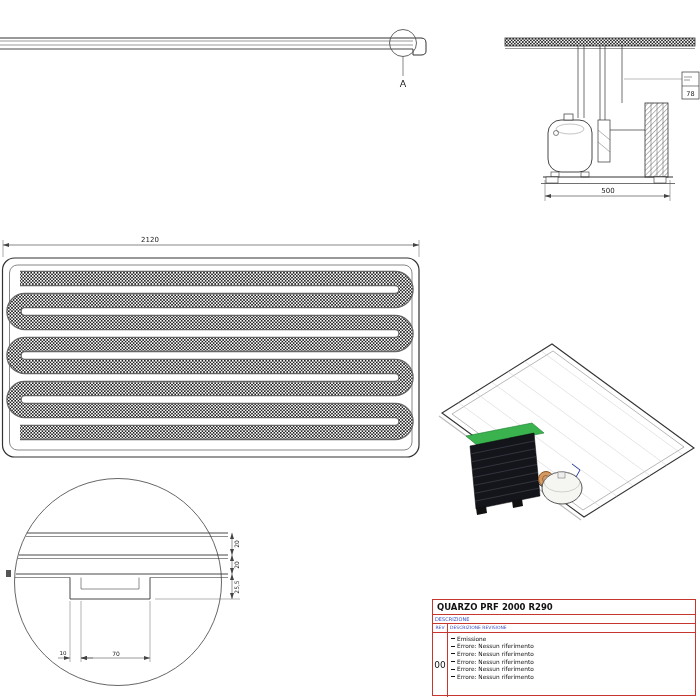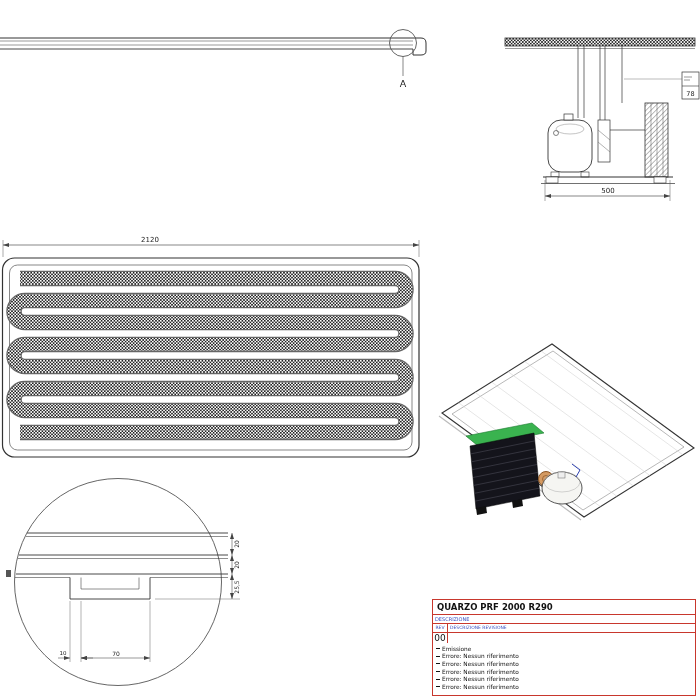--- a/index.html
+++ b/index.html
@@ -19,21 +19,21 @@
   .tblock{position:absolute;left:432px;top:599px;width:264px;height:97px;
           border:1px solid #c8372d;box-sizing:border-box;background:#fff;}
   .tb-title{height:14px;line-height:14px;border-bottom:1px solid #c8372d;
             font-size:8.5px;font-weight:600;color:#111;padding-left:4px;white-space:nowrap;overflow:hidden;}
   .tb-desc{height:8px;line-height:8px;border-bottom:1px solid #c8372d;
            font-size:5px;color:#3a50c0;padding-left:2px;}
   .tb-head{display:flex;height:8px;border-bottom:1px solid #c8372d;}
   .tb-head .c1{width:15px;border-right:1px solid #c8372d;font-size:4.5px;line-height:8px;
                color:#3a50c0;text-align:center;box-sizing:border-box;}
   .tb-head .c2{flex:1;font-size:4.5px;line-height:8px;color:#3a50c0;padding-left:2px;}
-  .tb-body{display:flex;height:64px;flex-direction:column;}
+  .tb-body{display:flex;height:64px;}
   .tb-body .rev-col{width:15px;border-right:1px solid #c8372d;display:flex;align-items:center;
                     justify-content:center;font-size:9px;color:#111;box-sizing:border-box;}
   .tb-rows{flex:1;padding-top:2px;overflow:hidden;}
   .tb-row{display:flex;align-items:center;height:7.6px;font-size:5.8px;color:#111;white-space:nowrap;}
   .tick{display:inline-block;width:4px;height:1px;background:#111;margin:0 2px 0 3px;flex:0 0 auto;}
 </style>
 </head>
 <body>
 
 <div id="canvas">

